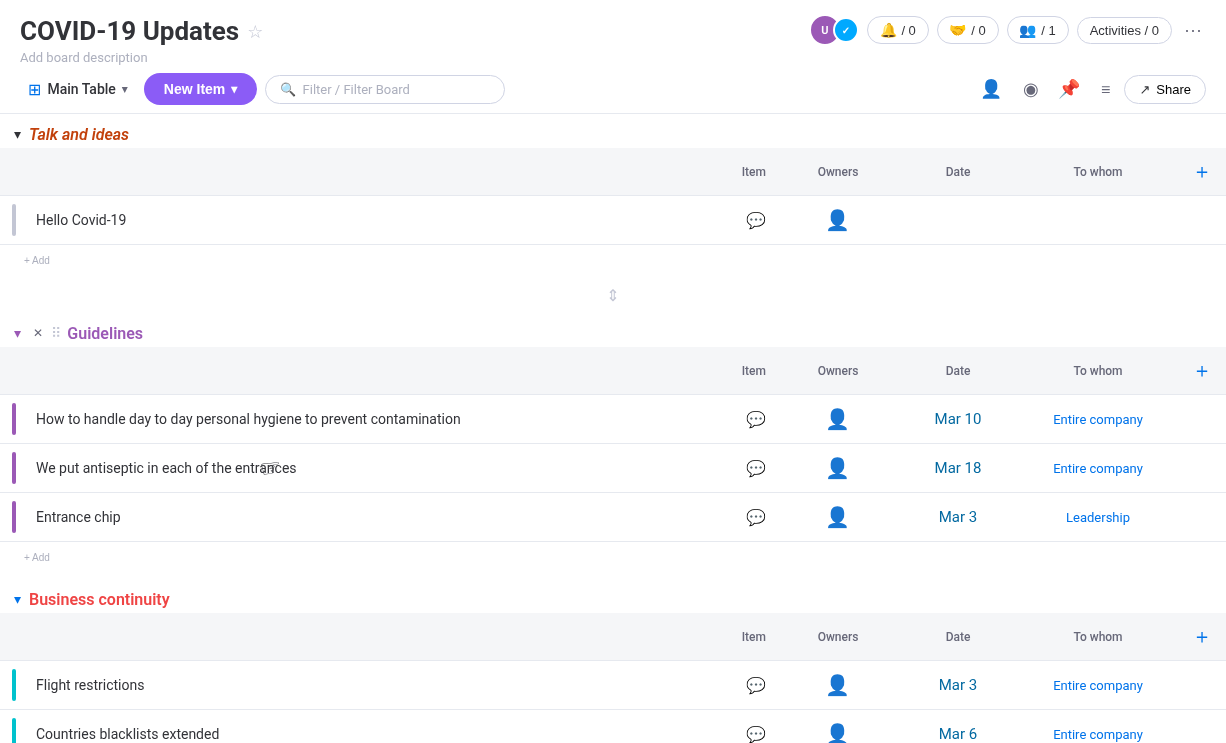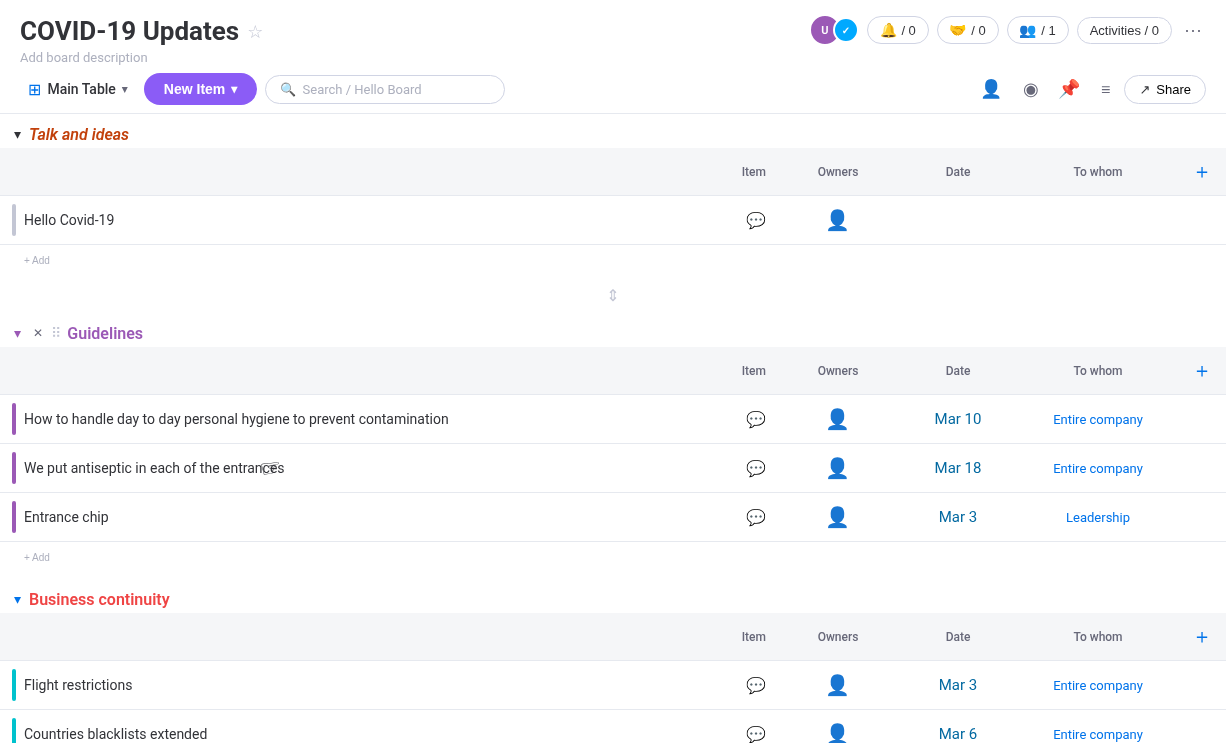--- a/index.html
+++ b/index.html
@@ -45,21 +45,21 @@
     .col-header { padding: 8px 12px; font-size: 12px; color: #676879; font-weight: 500; border-bottom: 1px solid #e6e9ef; text-align: right; white-space: nowrap; }
     .col-header-right { text-align: center; }
     .col-name { width: auto; min-width: 400px; }
     .col-owners { width: 120px; text-align: center; }
     .col-date { width: 120px; text-align: center; }
     .col-towhom { width: 160px; text-align: center; }
     .col-add { width: 40px; text-align: center; }
 
     .table-row { border-bottom: 1px solid #e6e9ef; }
     .cell { padding: 8px 12px; vertical-align: middle; }
-    .cell-name { display: flex; align-items: center; gap: 8px; }
+    .cell-name { display: flex; align-items: center; gap: 20px; }
     .row-bar { width: 4px; height: 32px; border-radius: 2px; flex-shrink: 0; }
     .row-bar-gray { background: #c3c6d4; }
     .row-bar-purple { background: #9b59b6; }
     .row-bar-blue-light { background: #00c2cd; }
     .row-name-text { font-size: 14px; color: #323338; }
     .chat-icon { color: #c3c6d4; font-size: 16px; cursor: pointer; margin-left: auto; }
     .date-cell { text-align: center; color: #0369a1; font-size: 15px; }
     .to-whom-cell { text-align: center; }
     .to-whom-badge { color: #0073ea; font-size: 13px; cursor: pointer; }
     .add-row { padding: 6px 12px 6px 20px; }
@@ -118,21 +118,21 @@
     <span style="color:#676879; font-size:12px;">▾</span>
   </div>
 
   <button class="new-item-btn">
     <span>New Item</span>
     <span class="new-item-chevron">▾</span>
   </button>
 
   <div class="search-bar">
     <span style="color:#adb0be; font-size:13px;">🔍</span>
-    <span style="color:#adb0be;">Search / Hello Board</span>
+    <span style="color:#adb0be;">Filter / Filter Board</span>
   </div>
 
   <div class="toolbar-spacer"></div>
 
   <button class="toolbar-icon-btn">
     <span>👤</span>
   </button>
   <button class="toolbar-icon-btn">
     <span>◉</span>
   </button>

